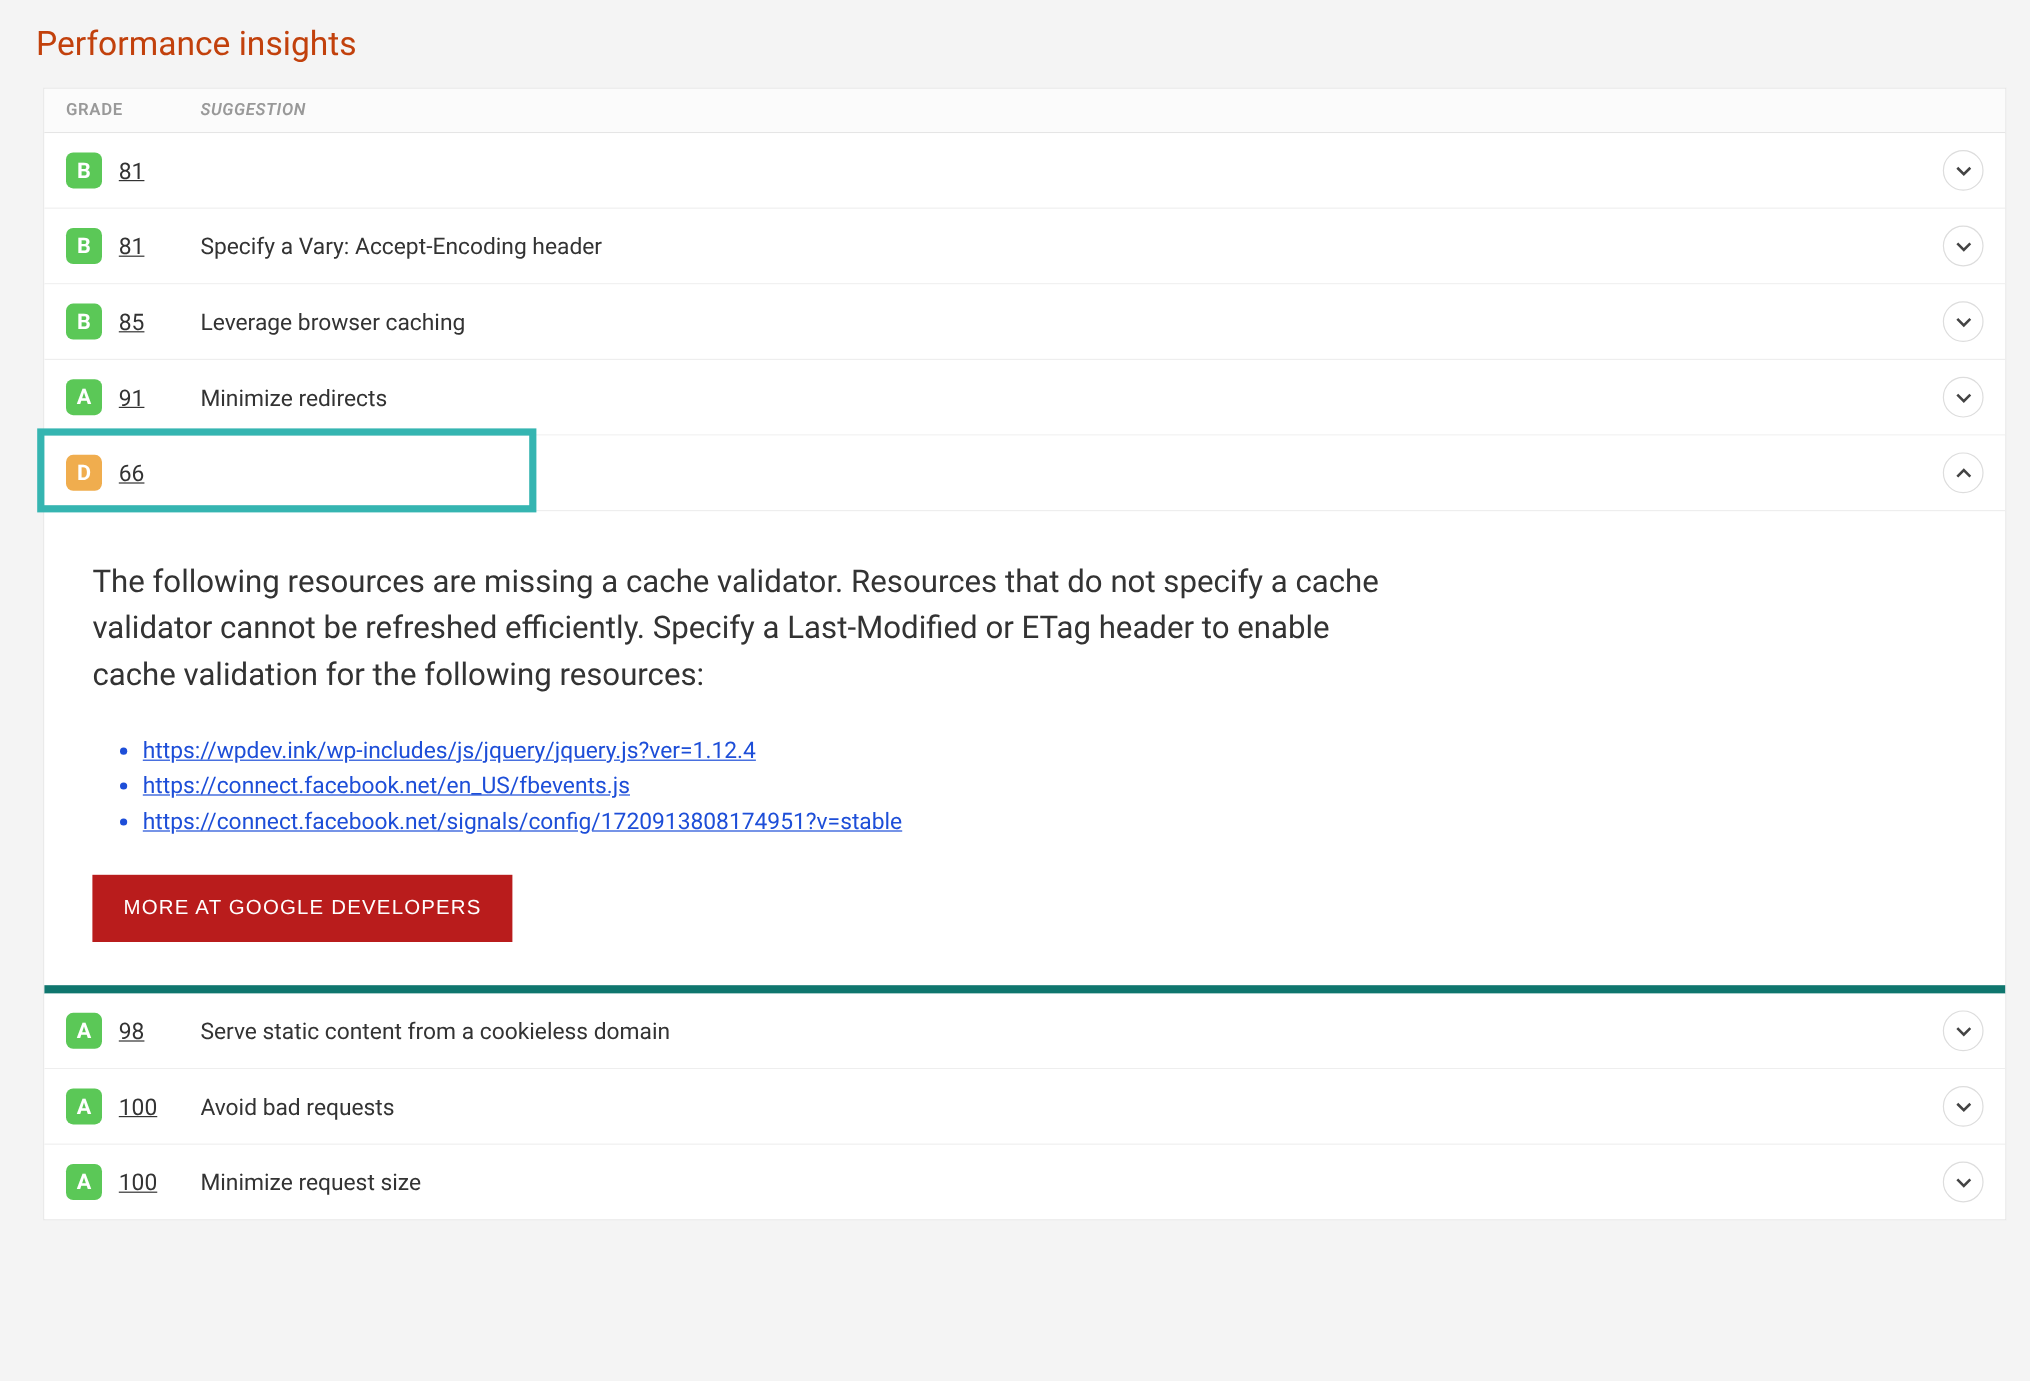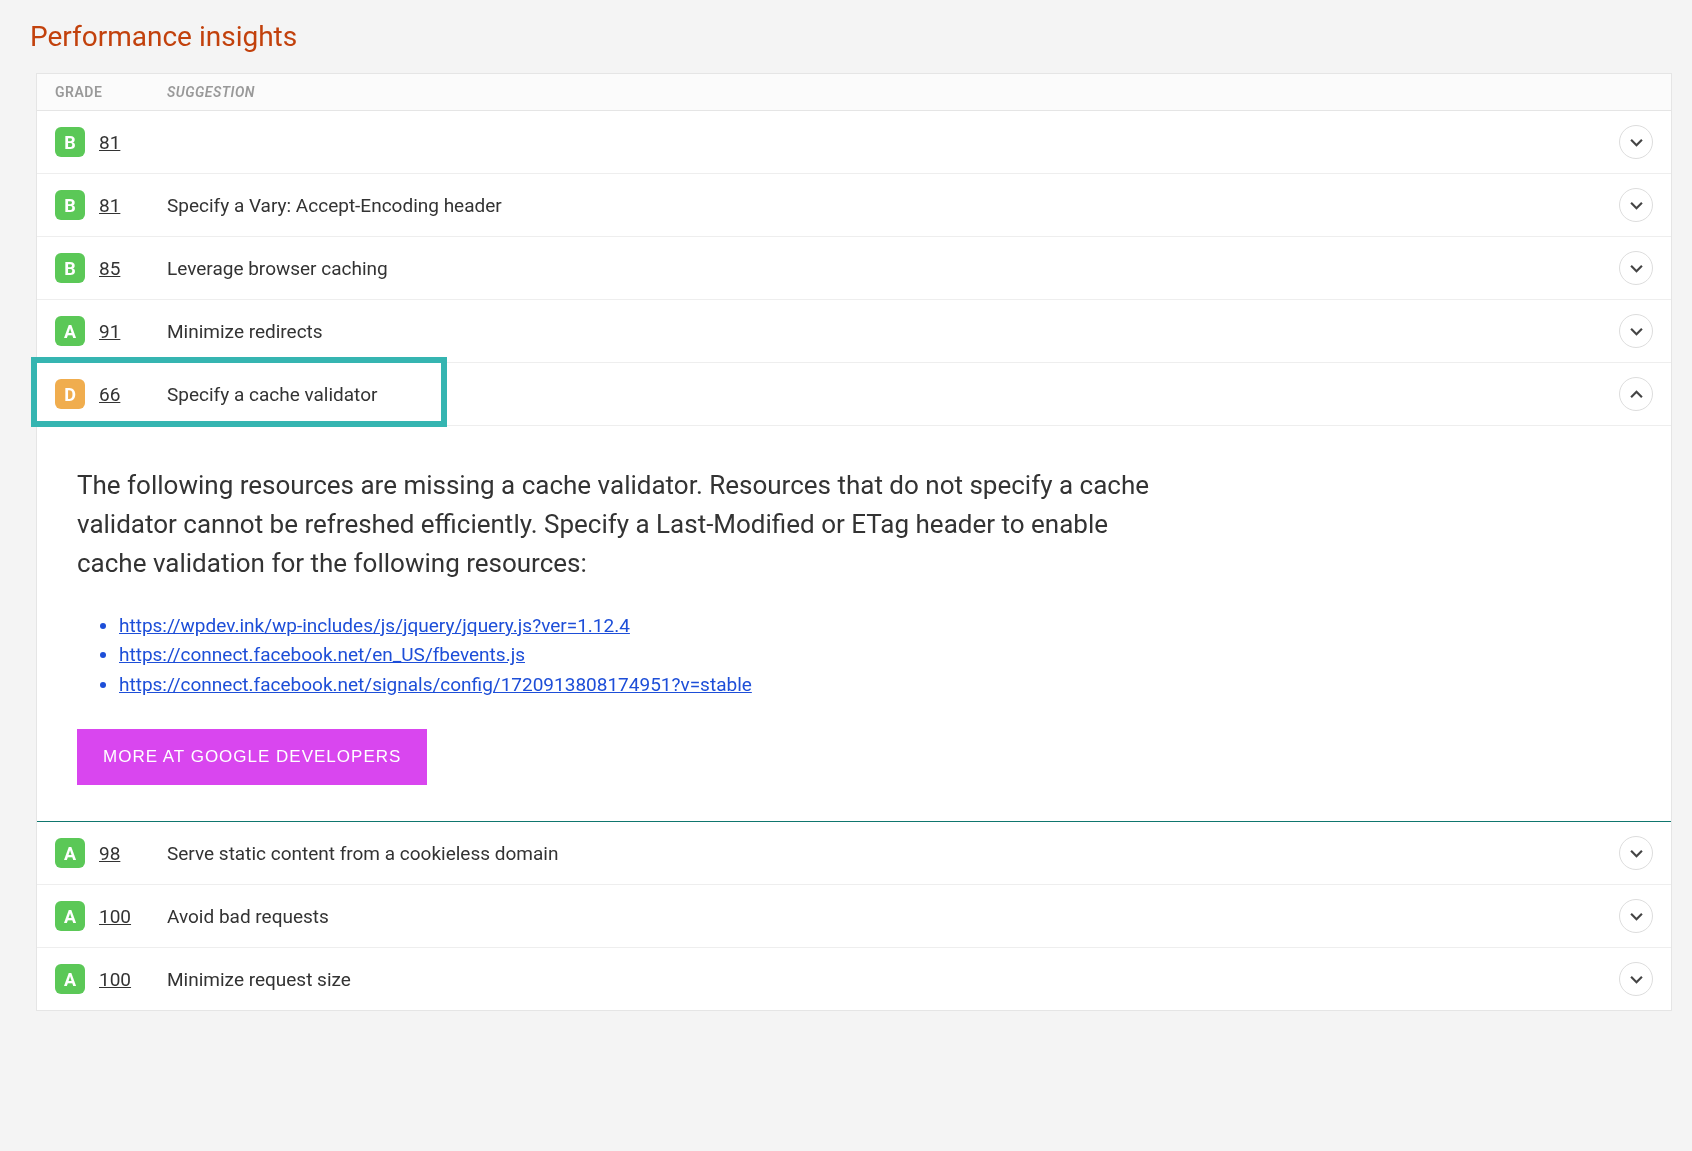--- a/index.html
+++ b/index.html
@@ -85,21 +85,21 @@
     background: #fff;
     display: flex;
     align-items: center;
     justify-content: center;
     margin-left: auto;
     color: #444;
   }
   .toggle svg { width: 13px; height: 13px; }
   .expanded-content {
     padding: 40px 40px 36px 40px;
-    border-bottom: 1px solid #0f766e;
+    border-bottom: 7px solid #0f766e;
     background: #fff;
   }
   .expanded-desc {
     font-size: 26px;
     line-height: 1.5;
     color: #333;
     margin-bottom: 28px;
     max-width: 1100px;
   }
   .expanded-list {
@@ -107,21 +107,21 @@
     padding-left: 42px;
     margin-bottom: 30px;
   }
   .expanded-list li {
     font-size: 19px;
     color: #1d4ed8;
     line-height: 1.55;
     text-decoration: underline;
   }
   .more-btn {
-    background: #d946ef;
+    background: #b91c1c;
     color: #fff;
     border: none;
     padding: 18px 26px;
     font-size: 17px;
     letter-spacing: 1px;
     font-weight: 500;
     cursor: pointer;
   }
   .highlight-box {
     position: absolute;
@@ -192,21 +192,20 @@
               <path d="M1 1.5 L6 6.5 L11 1.5" fill="none" stroke="currentColor" stroke-width="2" transform=""></path>
             </svg>
           </div>
         </div>
         <div class="row">
           <div class="highlight-box"></div>
           <div class="grade-cell">
             <span class="badge badge-D">D</span>
             <span class="score">66</span>
           </div>
-          <div class="suggestion">Specify a cache validator</div>
           <div class="toggle">
             <svg viewBox="0 0 12 8">
               <path d="M1 1.5 L6 6.5 L11 1.5" fill="none" stroke="currentColor" stroke-width="2" transform="rotate(180 6 4)"></path>
             </svg>
           </div>
         </div>
         <div class="expanded-content"><p class="expanded-desc">The following resources are missing a cache validator. Resources that do not specify a cache validator cannot be refreshed efficiently. Specify a Last-Modified or ETag header to enable cache validation for the following resources:</p><ul class="expanded-list">
             <li>https://wpdev.ink/wp-includes/js/jquery/jquery.js?ver=1.12.4</li>
             <li>https://connect.facebook.net/en_US/fbevents.js</li>
             <li>https://connect.facebook.net/signals/config/1720913808174951?v=stable</li>

